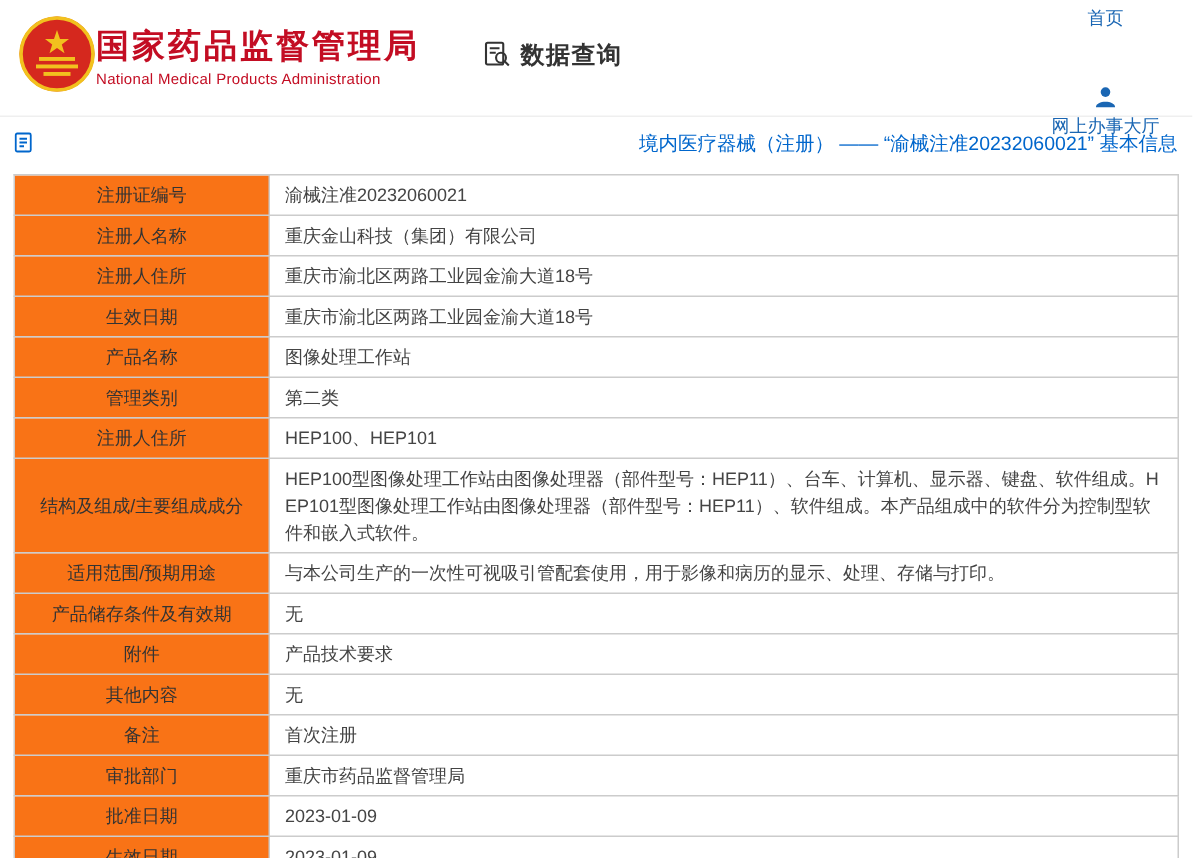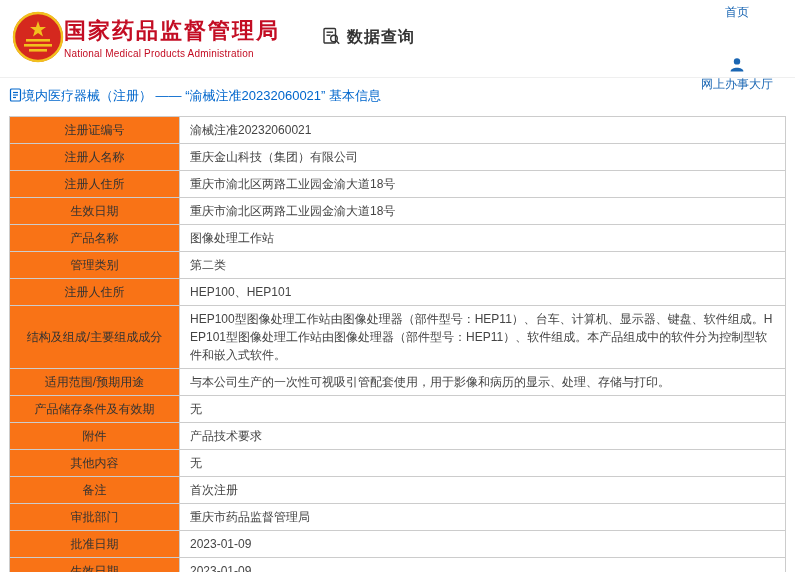--- a/index.html
+++ b/index.html
@@ -15,22 +15,22 @@
   .brand-text { display:flex; flex-direction:column; }
   .brand-cn { font-size:22px; font-weight:bold; color:#c30d23; letter-spacing:2px; line-height:1.2; }
   .brand-en { font-size:10px; color:#c30d23; margin-top:3px; letter-spacing:.2px; }
   .section-group { display:flex; align-items:flex-start; gap:6px; margin-left:42px; }
   .section-title { font-size:16px; font-weight:bold; color:#333; letter-spacing:1px; }
   .top-nav { margin-left:auto; display:flex; gap:36px; padding-right:6px;flex-direction:column; }
   .nav-item { display:flex; flex-direction:column; align-items:center; gap:3px;
               color:#1a66b3; font-size:12px; text-decoration:none; cursor:pointer; }
   .nav-item .ico { width:16px; height:16px; display:block; }
   
-  .breadcrumb { display:flex; align-items:center; gap:0; padding:9px 10px 11px 9px;
-                color:#0066cc; font-size:13px; }
+  .breadcrumb { display:flex; align-items:center; gap:22px; padding:9px 10px 11px 9px;
+                color:#0066cc; font-size:13px;justify-content:space-between; }
   
   .info-table { width:calc(100% - 18px); margin:0 9px 10px 9px; border-collapse:collapse;
                 font-size:12px; table-layout:fixed; }
   .info-table td { border:1px solid #ccc; padding:4px 10px; line-height:1.5; vertical-align:middle; word-break:break-all; }
   .label-cell { width:170px; background:#f97316; text-align:center; color:#333; }
   .value-cell { color:#444; text-align:left; height:23px; }
 </style>
 </head>
 <body>
 

